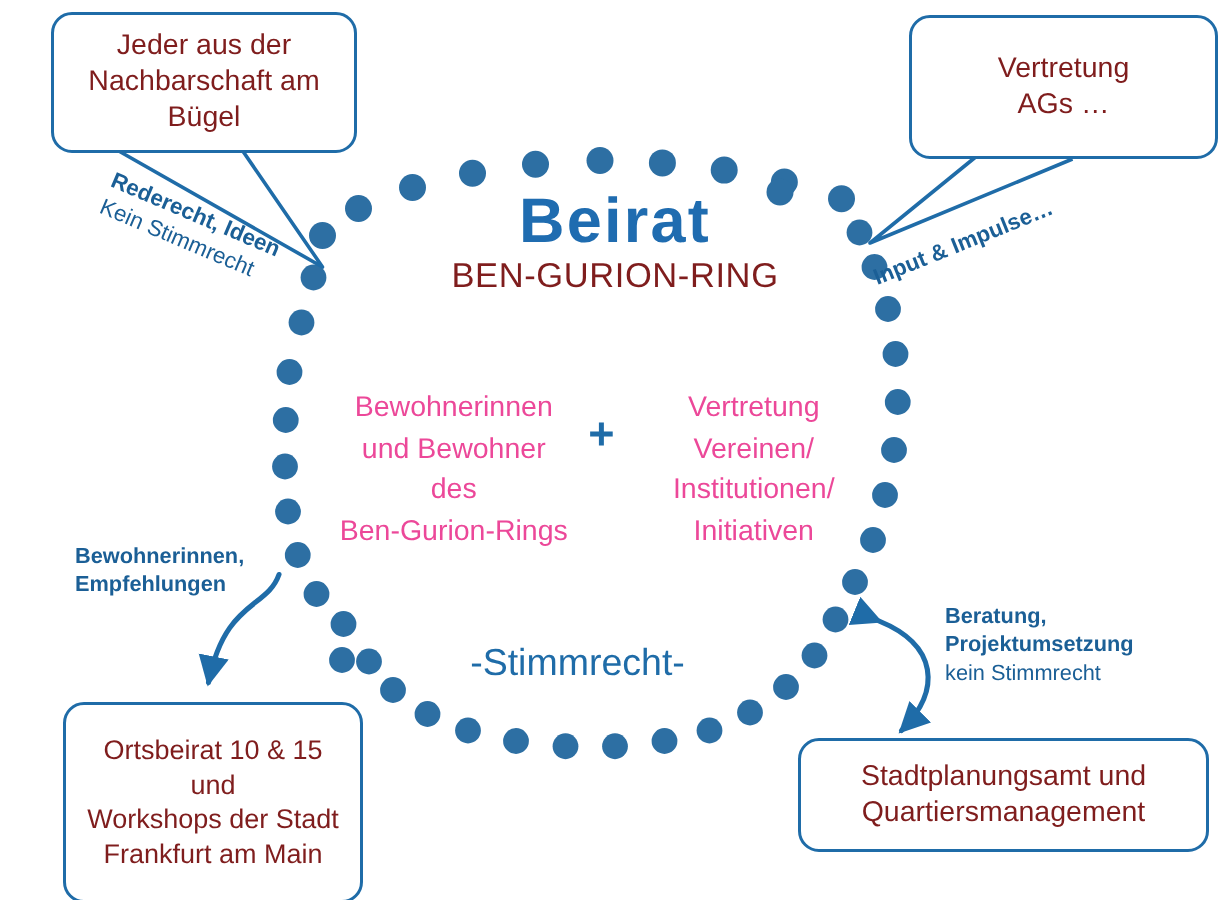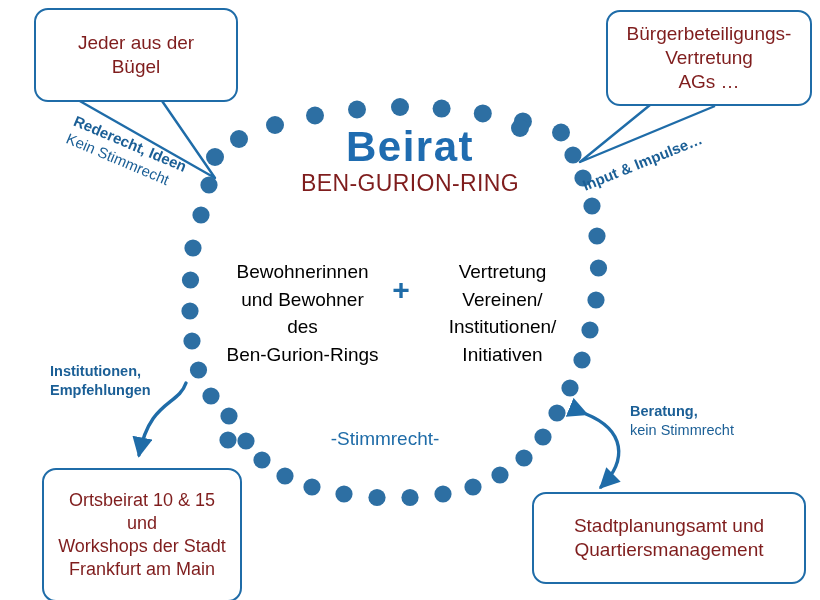--- a/index.html
+++ b/index.html
@@ -50,30 +50,30 @@
 
   .center-title{
     position:absolute;left:210px;top:125px;width:400px;
     text-align:center;z-index:3;color:#1f6cb0;
   }
   .center-title .t1{font-size:42px;font-weight:bold;letter-spacing:1.5px;line-height:1.05;}
   .center-title .t2{font-size:23px;letter-spacing:3.2px;line-height:1.35;color:#1f6ca8;}
   .center-title .t3{font-size:23px;letter-spacing:0.4px;line-height:1.25;color:#7f1d1d;}
 
   .col{
-    position:absolute;color:#000000;font-size:19px;line-height:1.45;
+    position:absolute;color:#ec4899;font-size:19px;line-height:1.45;
     text-align:center;z-index:3;
   }
   .col .ln{display:block;white-space:nowrap;}
   #col-left{left:205px;top:258px;width:195px;}
   #col-right{left:415px;top:258px;width:175px;}
   #plus{position:absolute;left:385px;top:275px;width:32px;text-align:center;
         font-size:30px;font-weight:bold;color:#1f6ca8;z-index:3;line-height:1;}
   #stimmrecht{position:absolute;left:260px;top:428px;width:250px;text-align:center;
-        font-size:19px;color:#1f6ca8;z-index:3;}
+        font-size:25px;color:#1f6ca8;z-index:3;}
 </style>
 </head>
 <body>
 
 <div id="stage">
 
   <svg class="layer" viewBox="0 0 820 600">
     <defs>
       <marker id="ah" markerWidth="7" markerHeight="7" refX="5.2" refY="3" orient="auto">
         <path d="M0,0 L6,3 L0,6 z" fill="#1f6ca8"></path>
@@ -164,53 +164,54 @@
     <span class="ln">Vertretung</span>
     <span class="ln">Vereinen/</span>
     <span class="ln">Institutionen/</span>
     <span class="ln">Initiativen</span>
   </div>
 
   <div id="stimmrecht">-Stimmrecht-</div>
 
   <div class="box" style="left:34px;top:8px;width:204px;height:94px;">
     <span class="ln">Jeder aus der</span>
+    <span class="ln">Nachbarschaft am</span>
     <span class="ln">Bügel</span>
   </div>
 
   <div class="box" style="left:606px;top:10px;width:206px;height:96px;">
-    <span class="ln">Bürgerbeteiligungs-</span>
     <span class="ln">Vertretung</span>
     <span class="ln">AGs …</span>
   </div>
 
   <div class="box" style="left:42px;top:468px;width:200px;height:134px;font-size:18px;">
     <span class="ln">Ortsbeirat 10 &amp; 15</span>
     <span class="ln">und</span>
     <span class="ln">Workshops der Stadt</span>
     <span class="ln">Frankfurt am Main</span>
   </div>
 
-  <div class="box" style="left:532px;top:492px;width:274px;height:92px;">
+  <div class="box" style="left:532px;top:492px;width:274px;height:76px;">
     <span class="ln">Stadtplanungsamt und</span>
     <span class="ln">Quartiersmanagement</span>
   </div>
 
   <div class="rot" style="left:78px;top:112px;transform:rotate(23deg);transform-origin:0 0;">
     <span class="b">Rederecht, Ideen</span>
     <span class="r">Kein Stimmrecht</span>
   </div>
 
   <div class="rot" style="left:580px;top:178px;transform:rotate(-22deg);transform-origin:0 0;">
     <span class="b">Input &amp; Impulse…</span>
   </div>
 
   <div class="flat" style="left:50px;top:362px;">
-    <span class="b">Institutionen,</span>
+    <span class="b">Bewohnerinnen,</span>
     <span class="b">Empfehlungen</span>
   </div>
 
   <div class="flat" style="left:630px;top:402px;">
     <span class="b">Beratung,</span>
+    <span class="b">Projektumsetzung</span>
     <span class="r">kein Stimmrecht</span>
   </div>
 
 </div>
 
 </body></html>

